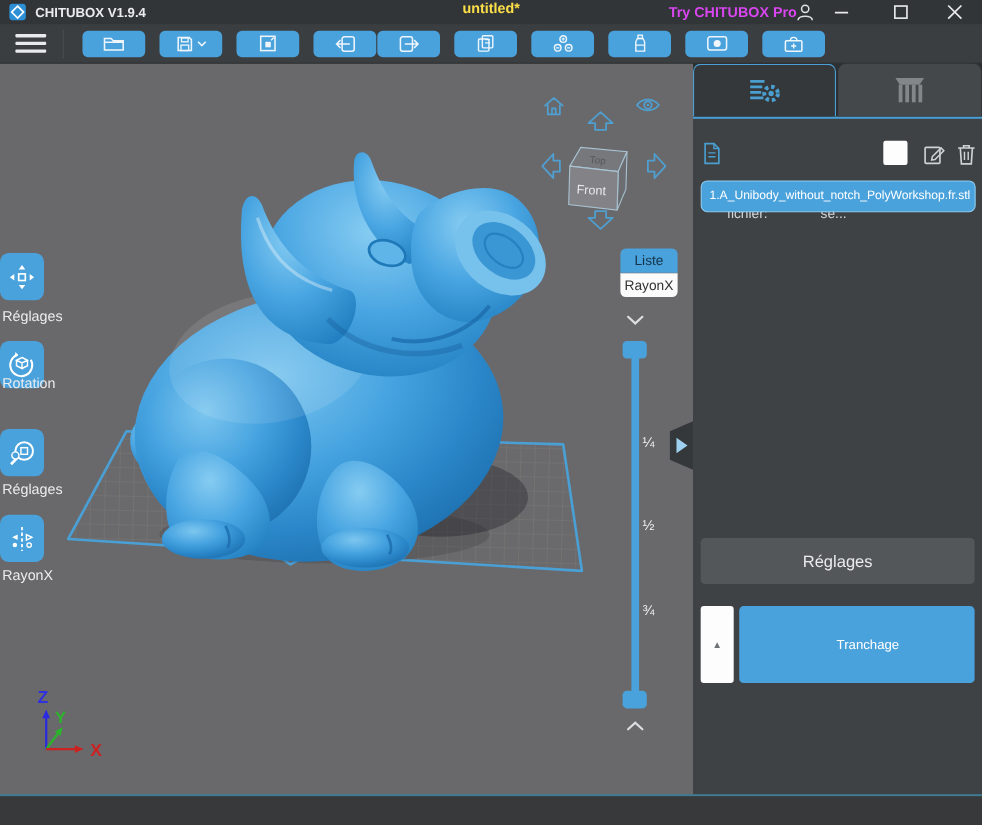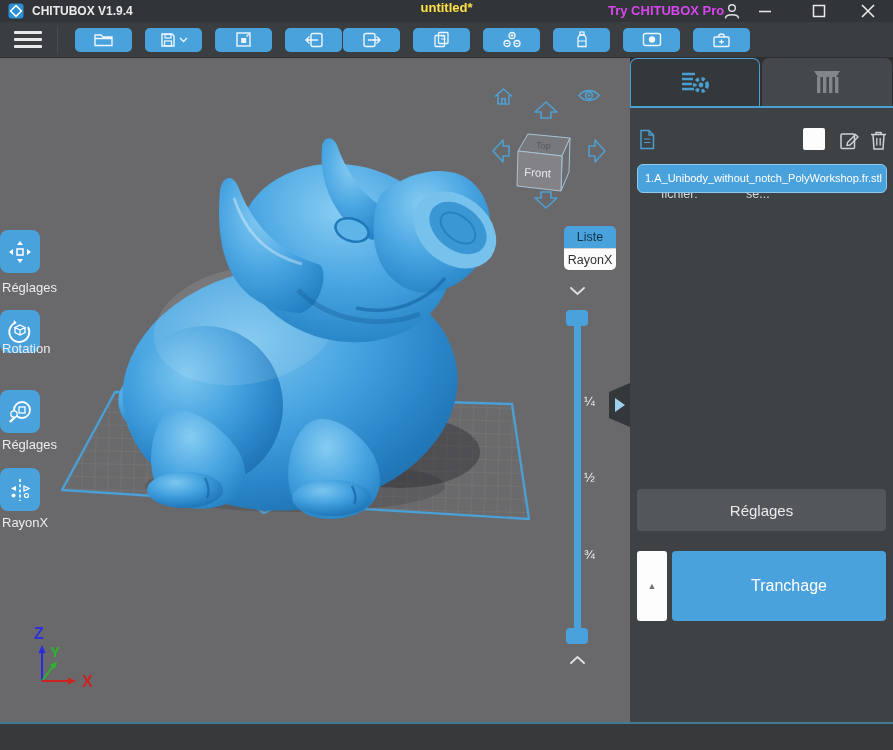--- a/index.html
+++ b/index.html
@@ -67,21 +67,21 @@
   .file-item { position:absolute; top:106px; left:7px; width:250px; height:29px; background:#4aa2dc;
                border:1px solid #8ecbee; border-radius:6px; color:#fff; font-size:11px; line-height:26px;
                padding-left:7px; white-space:nowrap; overflow:hidden; cursor:pointer; }
   .settings-btn { position:absolute; top:431px; left:7px; width:249px; height:42px; background:#54575a;
                   border-radius:4px; color:#e9ebed; font-size:15px; display:flex; align-items:center;
                   justify-content:center; cursor:pointer; }
   .spin-btn { position:absolute; top:493px; left:7px; width:30px; height:70px; background:#fdfdfd;
               border-radius:3px; color:#6f7275; font-size:9px; display:flex; align-items:center;
               justify-content:center; cursor:pointer; }
   .slice-btn { position:absolute; top:493px; left:42px; width:214px; height:70px; background:#4aa2dc;
-               border-radius:4px; color:#fff; font-size:16px; display:flex; align-items:center;
+               border-radius:4px; color:#fff; font-size:12px; display:flex; align-items:center;
                justify-content:center; cursor:pointer;padding-left:20px; }
   
   .bottom-line { position:absolute; top:722px; left:0; right:0; height:2px; background:#417a93; }
   .bottom-bar { position:absolute; top:724px; left:0; right:0; height:26px; background:#37393b; }
   svg { display:block; }
 </style>
 </head>
 <body>
 
 <div class="titlebar">

